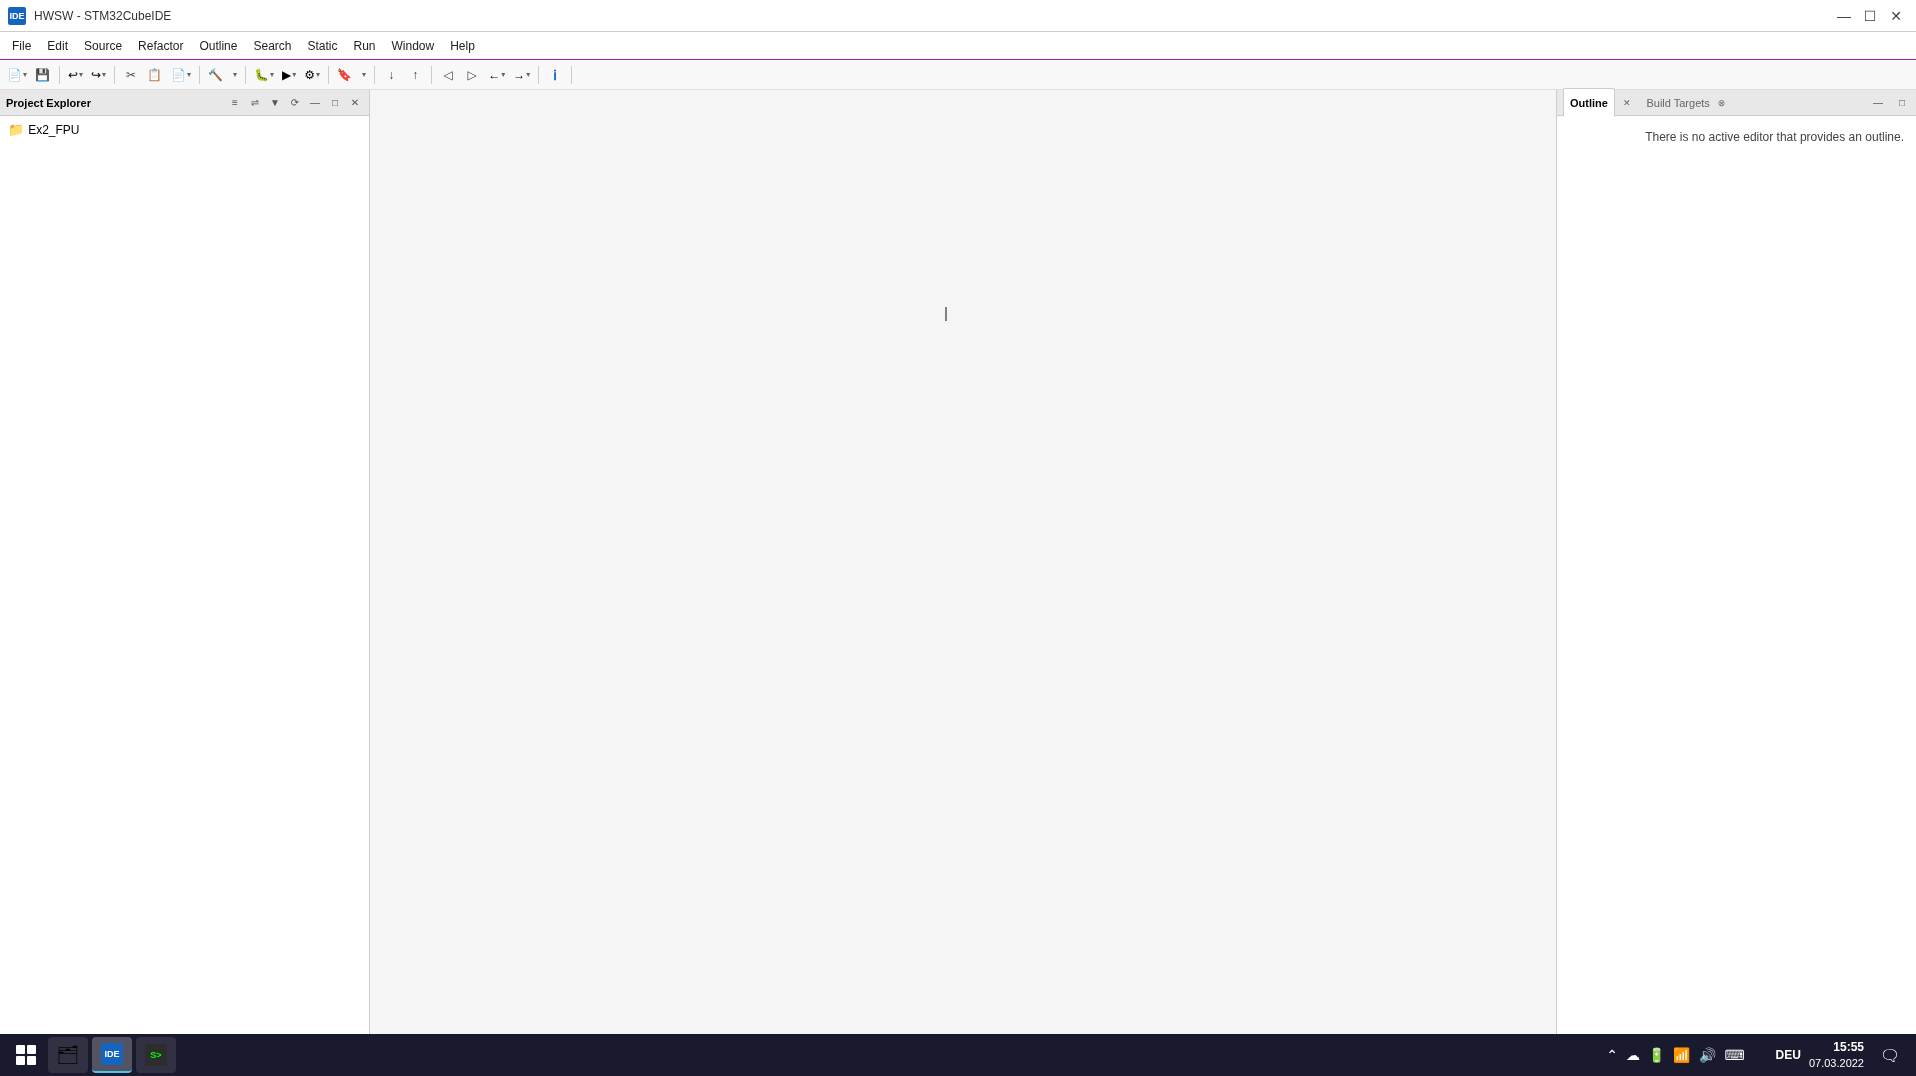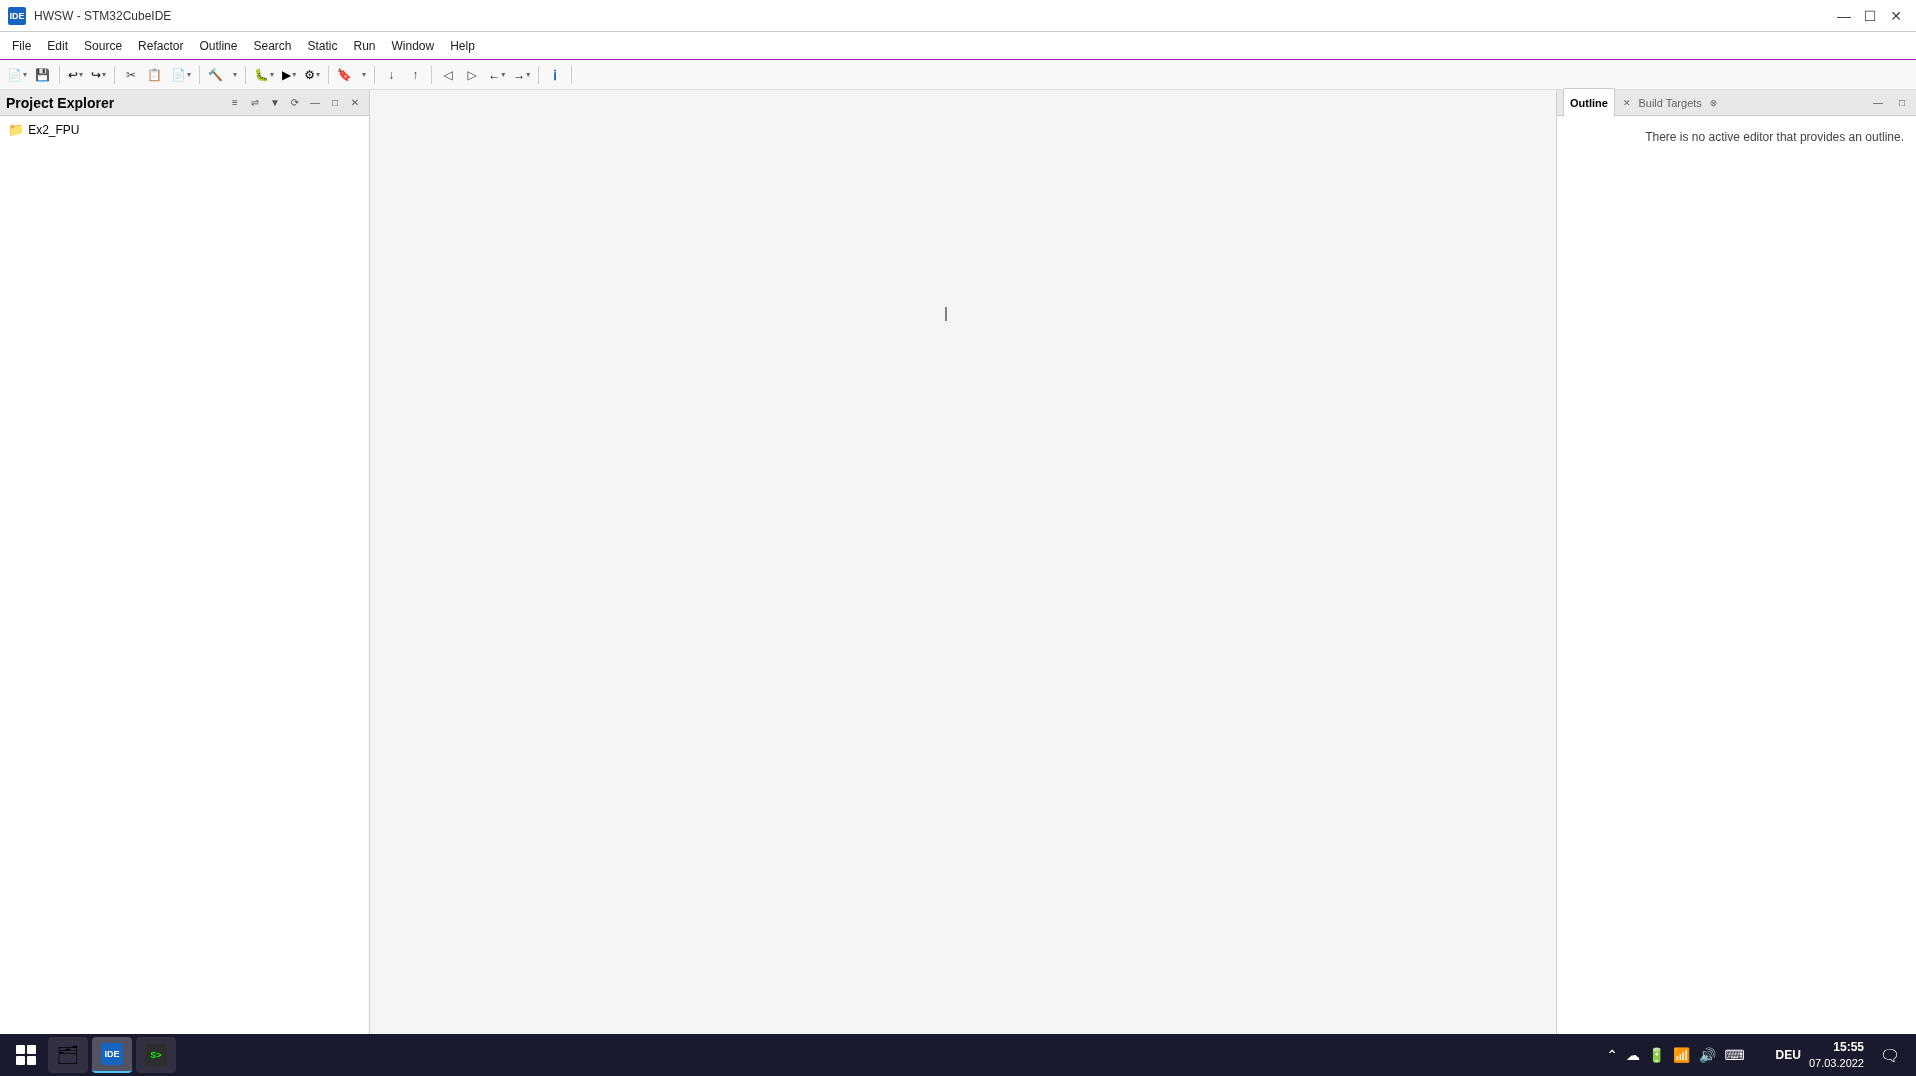--- a/index.html
+++ b/index.html
@@ -139,21 +139,21 @@
       border-bottom: 1px solid #ccc;
       display: flex;
       align-items: center;
       padding: 0 6px;
       gap: 4px;
       font-size: 11px;
       font-weight: 600;
     }
     .panel-header-title {
       flex: 1;
-      font-size: 14px;
+      font-size: 11px;
       font-weight: 600;
     }
     .panel-header-btn {
       width: 16px;
       height: 16px;
       background: none;
       border: none;
       cursor: pointer;
       font-size: 10px;
       color: #555;
@@ -540,21 +540,21 @@
   </div>
 
   <div id="editor-area">
     <div class="cursor-indicator"></div>
   </div>
 
   <div id="outline-panel">
     <div class="outline-header">
       <span class="outline-tab active">Outline</span>
       <span style="font-size:9px; color:#666;">✕</span>
-      <span style="font-size:11px; color:#666; ">Build Targets</span>
+      <span style="font-size:11px; color:#666; margin-left:8px;">Build Targets</span>
       <span style="font-size:9px; color:#666;">⊗</span>
       <span style="flex:1"></span>
       <button class="panel-header-btn">—</button>
       <button class="panel-header-btn">□</button>
     </div>
     <div class="outline-content">
       <span class="outline-message">There is no active editor that provides an outline.</span>
     </div>
   </div>
 

